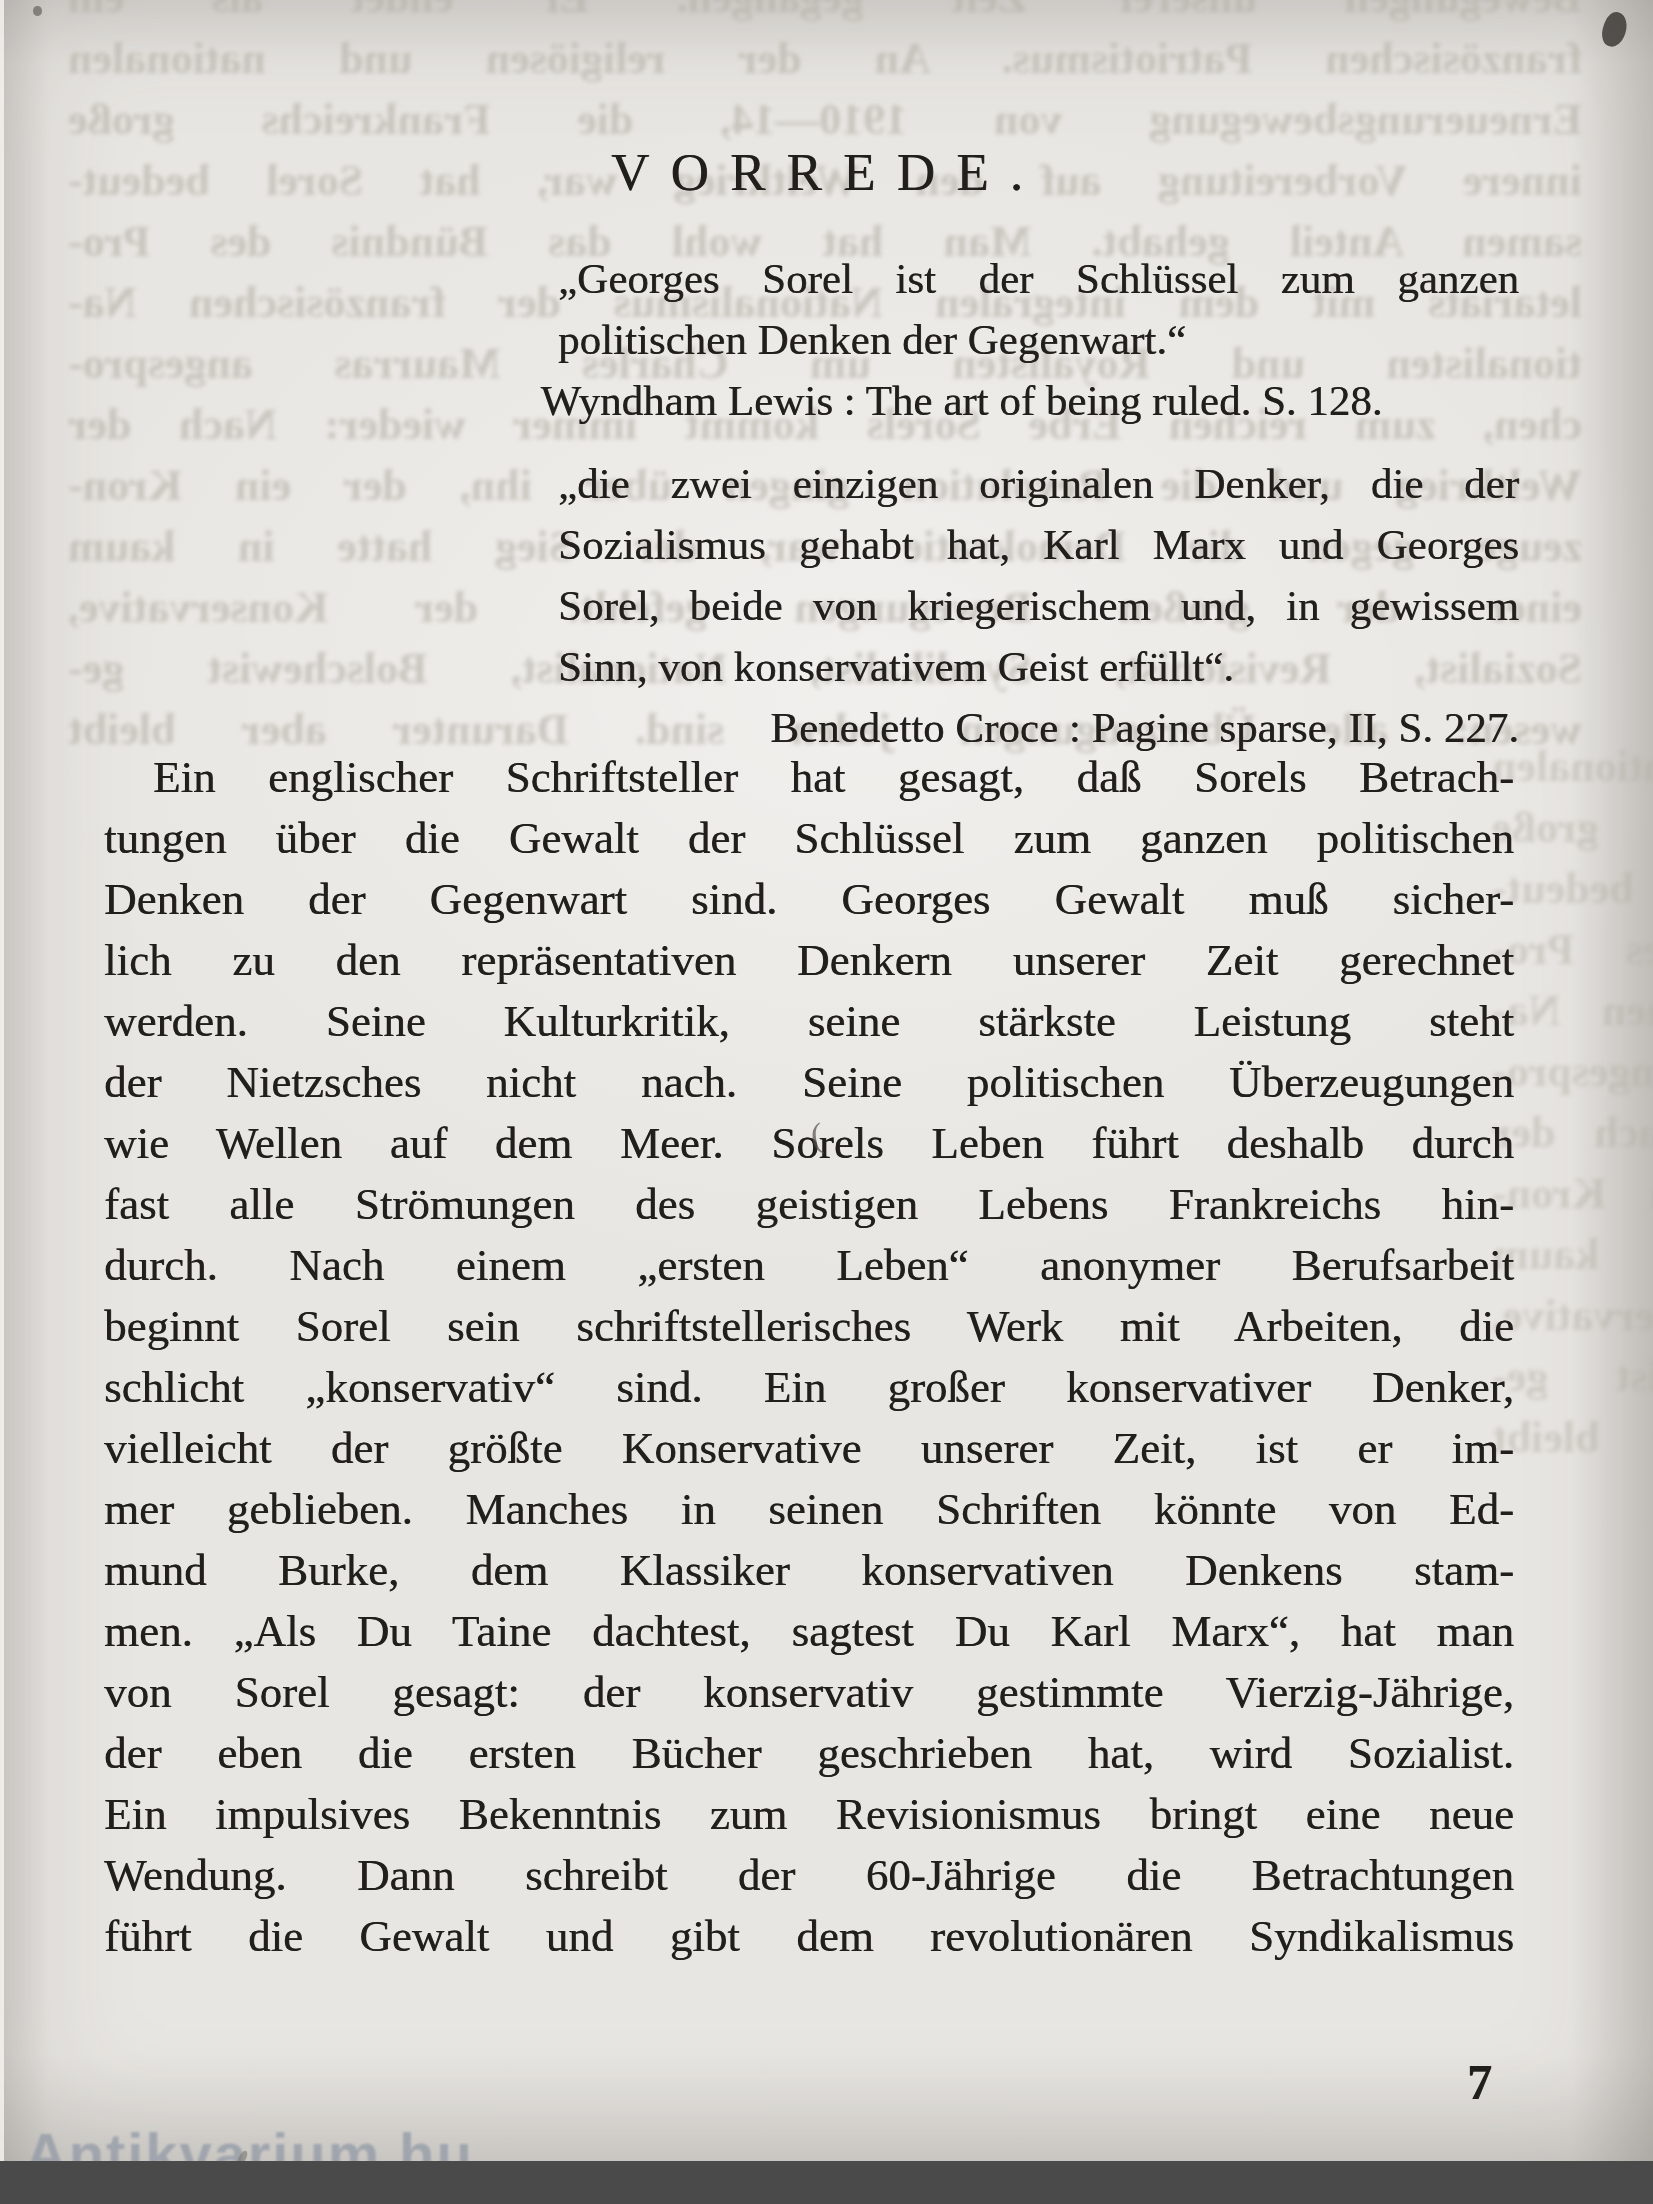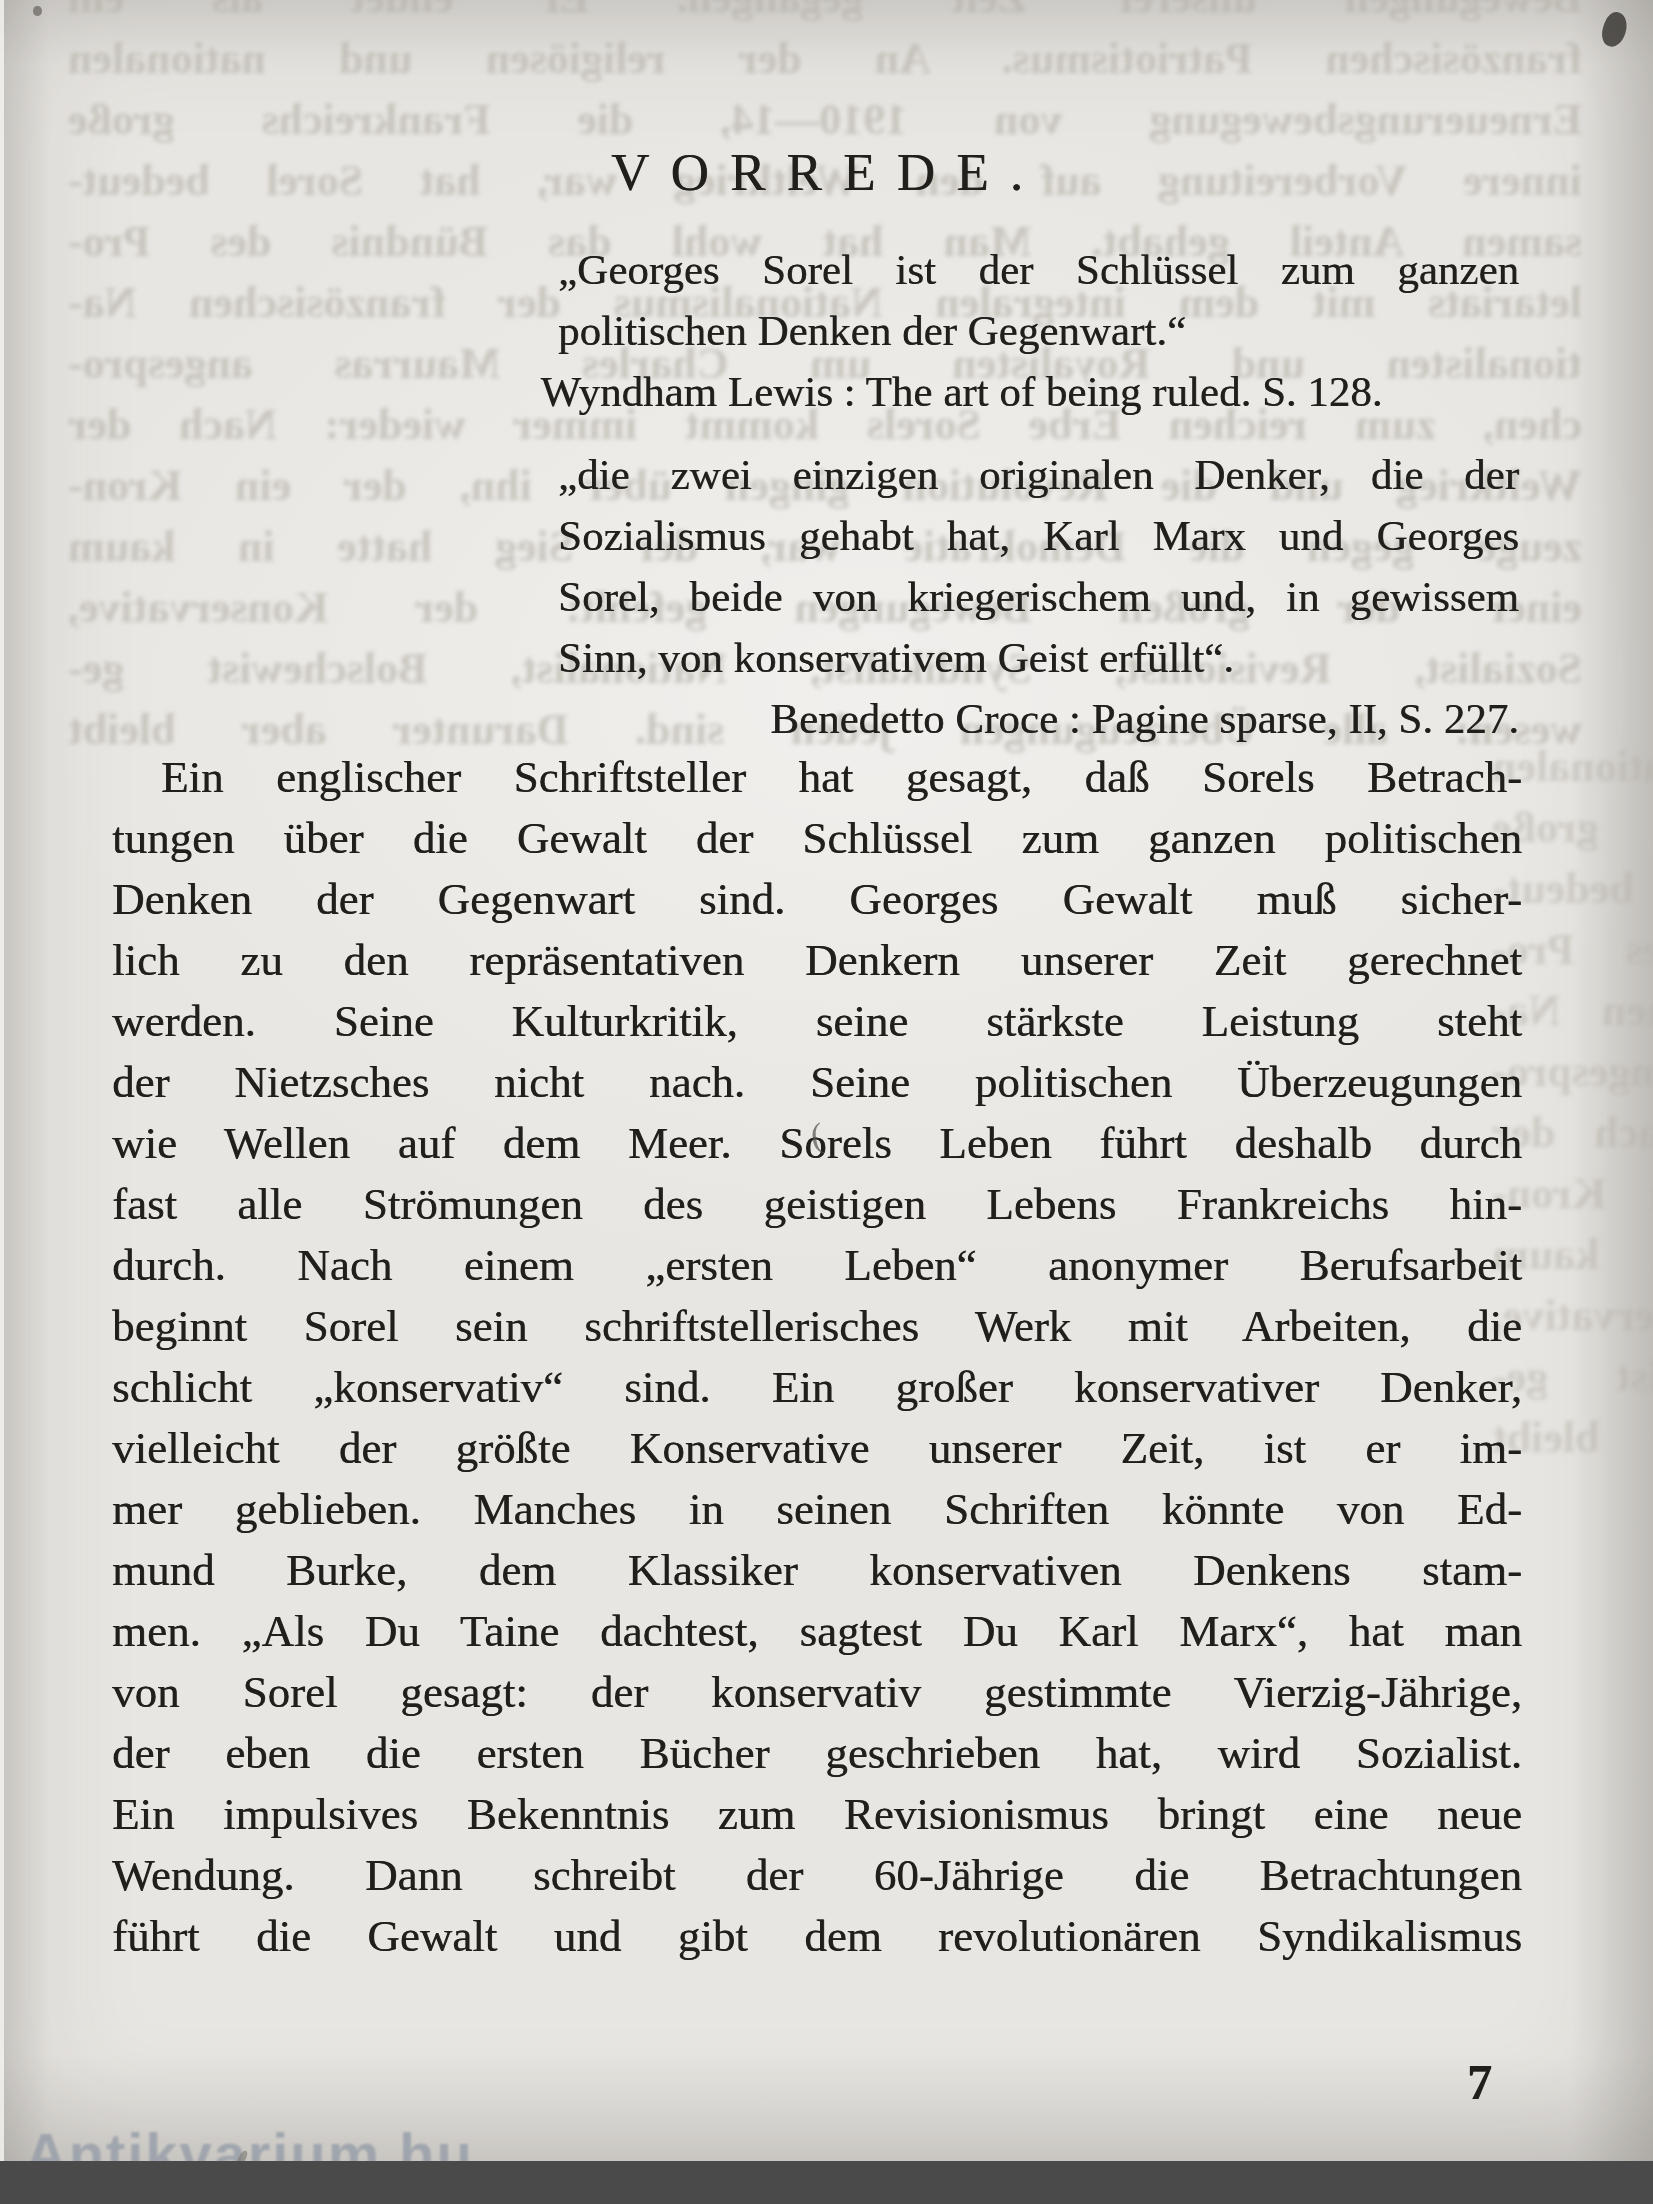--- a/index.html
+++ b/index.html
@@ -37,32 +37,32 @@
   
   .title{
     position:absolute;left:112px;top:142px;width:1410px;
     margin:0;text-align:center;
     font-size:53px;font-weight:normal;
     letter-spacing:.40em;text-indent:.40em;
     text-shadow:0.5px 0 0.4px rgba(30,28,26,.85);
   }
   
   .quotes{
-    position:absolute;left:558px;top:239px;width:961px;
+    position:absolute;left:558px;top:248px;width:961px;
     font-size:43px;line-height:61px;
     text-shadow:0.5px 0 0.4px rgba(30,28,26,.8);
   }
   .qline{text-align:left;}
   .qline.just{text-align:justify;text-align-last:justify;}
   .attr1{margin-left:-17.5px;}
   .q2{margin-top:22px;}
   .attr2{margin-left:115px;text-align:right;}
   
   .bodytext{
-    position:absolute;left:112px;top:747px;width:1410px;
+    position:absolute;left:104px;top:747px;width:1410px;
     font-size:45px;line-height:61px;
     text-shadow:0.5px 0 0.4px rgba(30,28,26,.85);
   }
   .bline{text-align:justify;text-align-last:justify;}
   .bline.indent{padding-left:49px;}
   
   .pagenum{
     position:absolute;left:1467px;top:2053px;
     font-size:50px;font-weight:bold;
     text-shadow:0.5px 0 0.4px rgba(30,28,26,.85);

